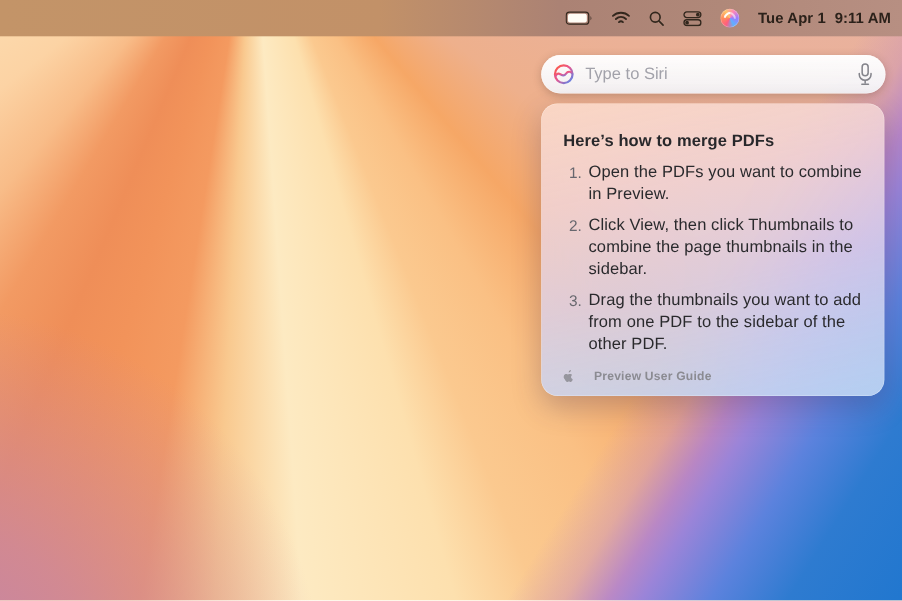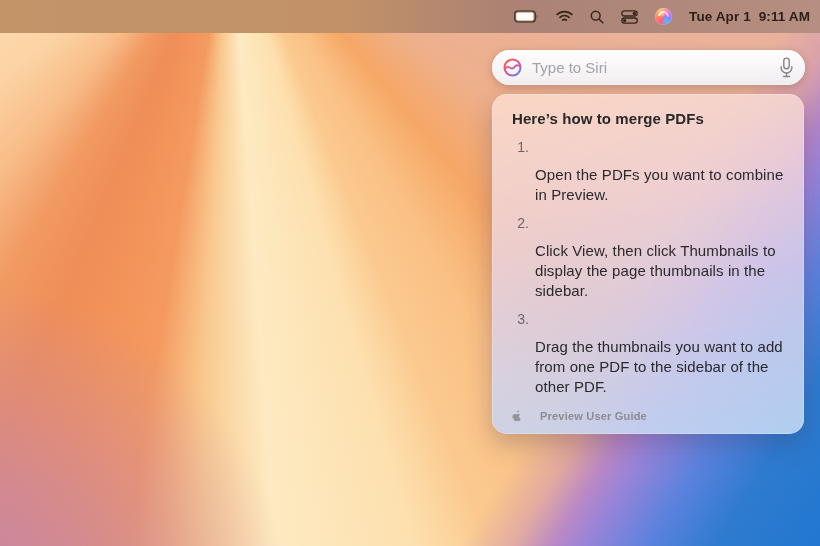--- a/index.html
+++ b/index.html
@@ -71,29 +71,29 @@
     background:linear-gradient(168deg,
       rgba(252,219,203,.88) 0%,
       rgba(240,214,221,.82) 30%,
       rgba(218,210,236,.82) 58%,
       rgba(189,213,243,.92) 100%);
     backdrop-filter:blur(26px);
     box-shadow:0 10px 26px rgba(60,45,90,.28), 0 0 0 .5px rgba(255,255,255,.45) inset;
   }
   .card-heading {
     font-size:15px; line-height:20px; font-weight:700; color:#28282b;
-    letter-spacing:.1px; margin-bottom:8px;
+    letter-spacing:.1px; margin-bottom:8px;margin-top:10px;
   }
   .steps { list-style:none; }
   .step { display:flex; gap:6px; margin-bottom:8px; }
   .step-num {
     min-width:17px; text-align:right; font-size:14px; line-height:20px;
     color:#67676e; flex:0 0 auto;
   }
-  .step-text { font-size:15px; line-height:20px; color:#2a2a2d; letter-spacing:.1px;margin-top:28px; }
+  .step-text { font-size:15px; line-height:20px; color:#2a2a2d; letter-spacing:.1px; }
   .card-source {
     display:flex; align-items:center; gap:18px; margin-top:13px;
     font-size:11px; font-weight:700; color:#8b8b92; letter-spacing:.2px;
     cursor:pointer; text-decoration:none;
   }
   .card-source svg { display:block; opacity:.85; }
 </style>
 </head>
 <body>
 
@@ -175,21 +175,21 @@
       <div>Here’s how to merge PDFs</div>
     </div>
 
     <ol class="steps">
       <li class="step">
         <span class="step-num">1.</span>
         <span class="step-text">Open the PDFs you want to combine in Preview.</span>
       </li>
       <li class="step">
         <span class="step-num">2.</span>
-        <span class="step-text">Click View, then click Thumbnails to display the page thumbnails in the sidebar.</span>
+        <span class="step-text">Click View, then click Thumbnails to combine the page thumbnails in the sidebar.</span>
       </li>
       <li class="step">
         <span class="step-num">3.</span>
         <span class="step-text">Drag the thumbnails you want to add from one PDF to the sidebar of the other PDF.</span>
       </li>
     </ol>
 
     <a class="card-source">
       <span style="display:flex;">
         <svg width="10" height="12" viewBox="0 0 170 200" fill="#8b8b92">

